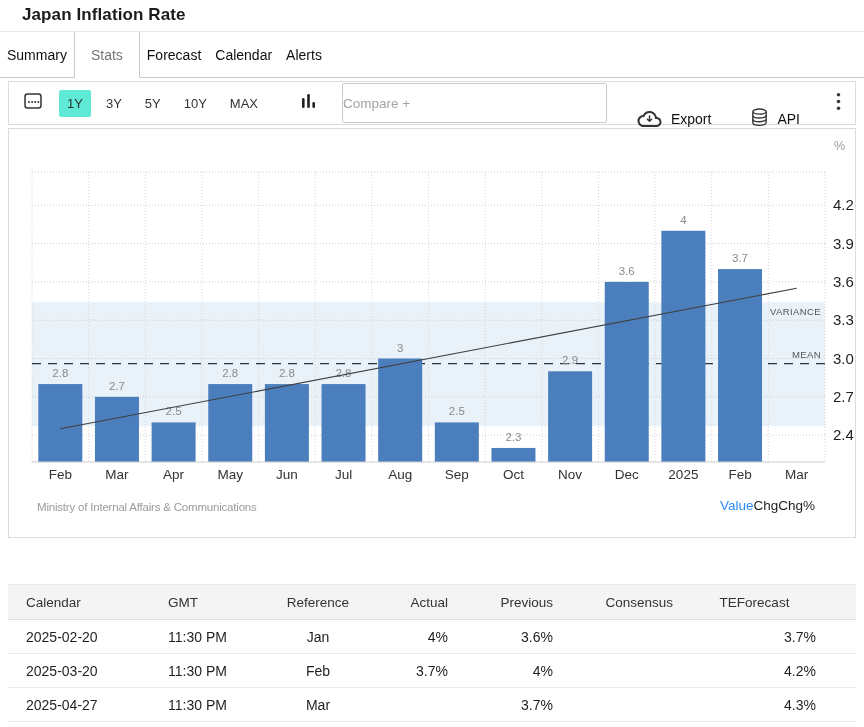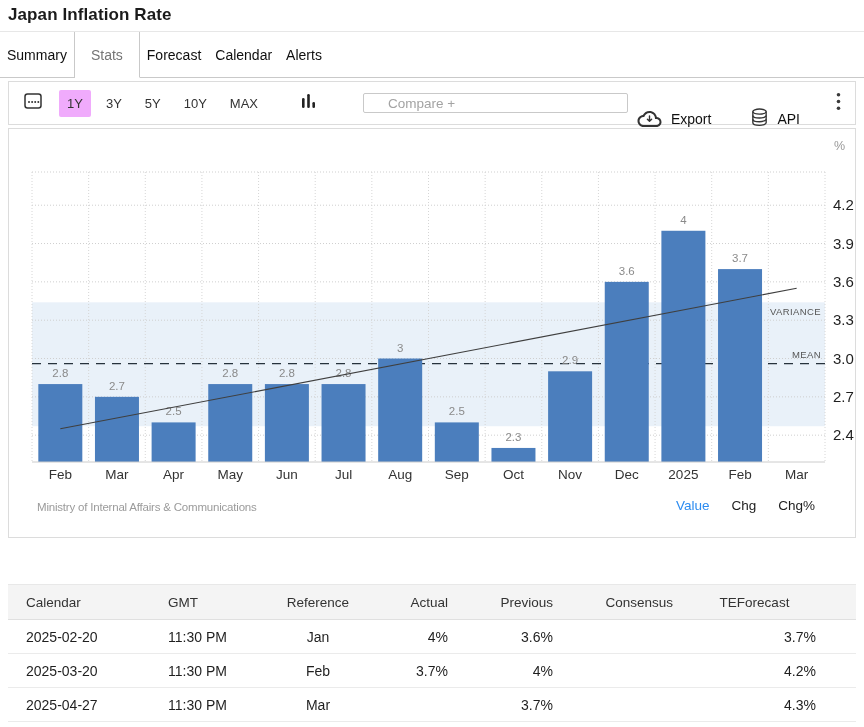--- a/index.html
+++ b/index.html
@@ -3,46 +3,46 @@
 <meta charset="utf-8">
 <style>
   * { box-sizing: border-box; }
   html,body { margin:0; padding:0; }
   body {
     width:864px; height:727px; overflow:hidden;
     background:#ffffff; color:#111;
     font-family:"Liberation Sans", sans-serif;
   }
   
-  .title-bar { padding:5px 8px 6px; border-bottom:1px solid #e7e7e7; }
+  .title-bar { padding:5px 22px 6px; border-bottom:1px solid #e7e7e7; }
   .title-bar h1 { margin:0; font-size:17px; font-weight:700; color:#1b1b1b; letter-spacing:.1px; }
   
   .tabbar { display:flex; height:46px; border-bottom:1px solid #c9c9c9; align-items:stretch; }
   .tab { display:flex; align-items:center; padding:0 7px; font-size:14px; color:#0f0f0f; cursor:pointer; white-space:nowrap; }
   .tab.b-right { border-right:1px solid #c9c9c9; }
   .tab.active { color:#757575; background:#fff; margin-bottom:-1px; border-bottom:1px solid #fff; border-right:1px solid #c9c9c9; padding:0 16px;align-items:center; }
   .caret-down { margin-left:7px; display:inline-flex; }
   
   .toolbar { margin:3px 8px 0; height:44px; border:1px solid #dcdcdc; display:flex; align-items:center; padding:0 14px; background:#fff; }
   .icon-btn { display:flex; align-items:center; cursor:pointer; }
   .tb-cal { margin-right:16px; }
   .range-btn { font-size:13px; color:#333; padding:6px 8px; margin-right:7px; border-radius:2px; cursor:pointer; }
-  .range-btn.active { background:#f0abfc; }
+  .range-btn.active { background:#5eead4; }
   .tb-charttype { margin-left:28px; }
-  .compare { margin-left:47px; width:265px; height:20px; border:1px solid #c9c9c9; border-radius:2px; font-size:13.5px; padding:0 24px; color:#333; outline:none; font-family:"Liberation Sans",sans-serif; }
+  .compare { margin-left:26px; width:265px; height:40px; border:1px solid #c9c9c9; border-radius:2px; font-size:13.5px; padding:0 0; color:#333; outline:none; font-family:"Liberation Sans",sans-serif; }
   .compare::placeholder { color:#a3a3a3; }
   .tool-btn { display:flex; align-items:center; gap:9px; font-size:14px; color:#101010; cursor:pointer;margin-top:32px; }
   .tb-export { margin-left:auto; }
   .tb-api { margin-left:40px; }
   .tb-menu { margin-left:36px; }
   
   .chart-card { position:relative; margin:3px 8px 0; height:410px; border:1px solid #dcdcdc; background:#fff; }
   .chart-card svg { display:block; }
   .chart-source { position:absolute; left:28px; top:372px; font-size:11.5px; color:#9b9b9b; letter-spacing:-.2px; }
-  .chart-links { position:absolute; right:40px; top:369px; display:flex; gap:22px; font-size:13.5px;justify-content:flex-end; }
+  .chart-links { position:absolute; right:40px; top:369px; display:flex; font-size:13.5px;justify-content:flex-end; }
   .chart-links .slink { color:#1d1d1d; cursor:pointer; }
   .chart-links .slink.active { color:#2d8cf0; }
   
   table.data-table { margin:46px 8px 0; width:848px; border-collapse:collapse; table-layout:fixed; }
   .data-table th { background:#f4f4f4; font-weight:400; font-size:13.5px; color:#333;
                    border-top:1px solid #e8e8e8; border-bottom:1px solid #e0e0e0; padding:10px 10px 9px; }
   .data-table td { font-size:14px; color:#1f1f1f; border-bottom:1px solid #ebebeb; padding:9px 10px 8px; }
   .data-table th:first-child, .data-table td:first-child { padding-left:18px; }
   .data-table th:last-child,  .data-table td:last-child  { padding-right:40px; }
 </style>

